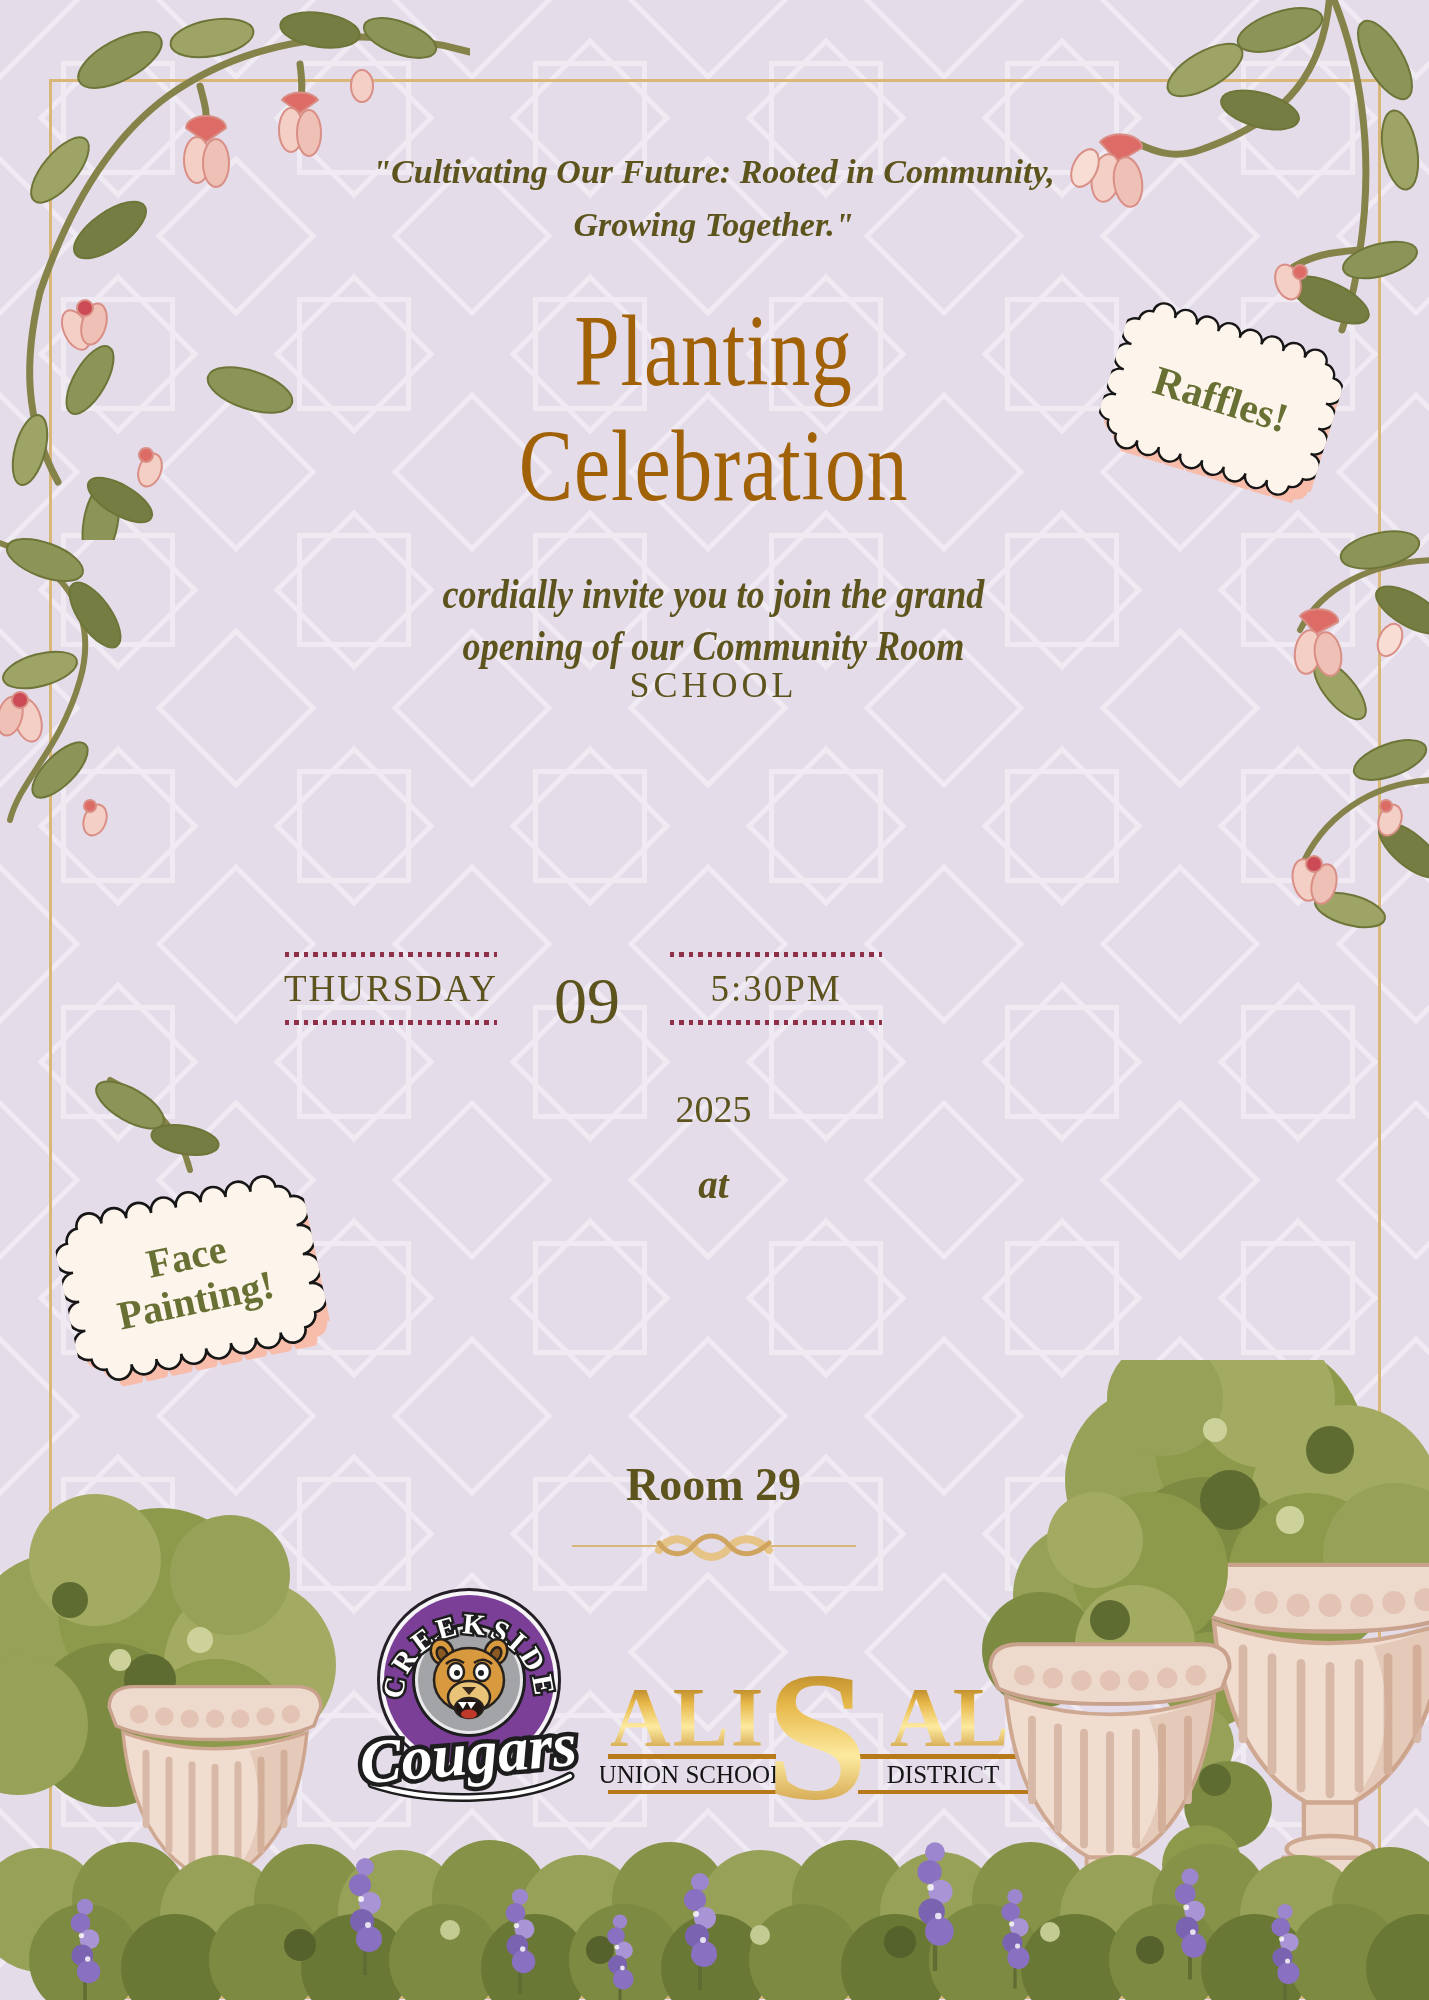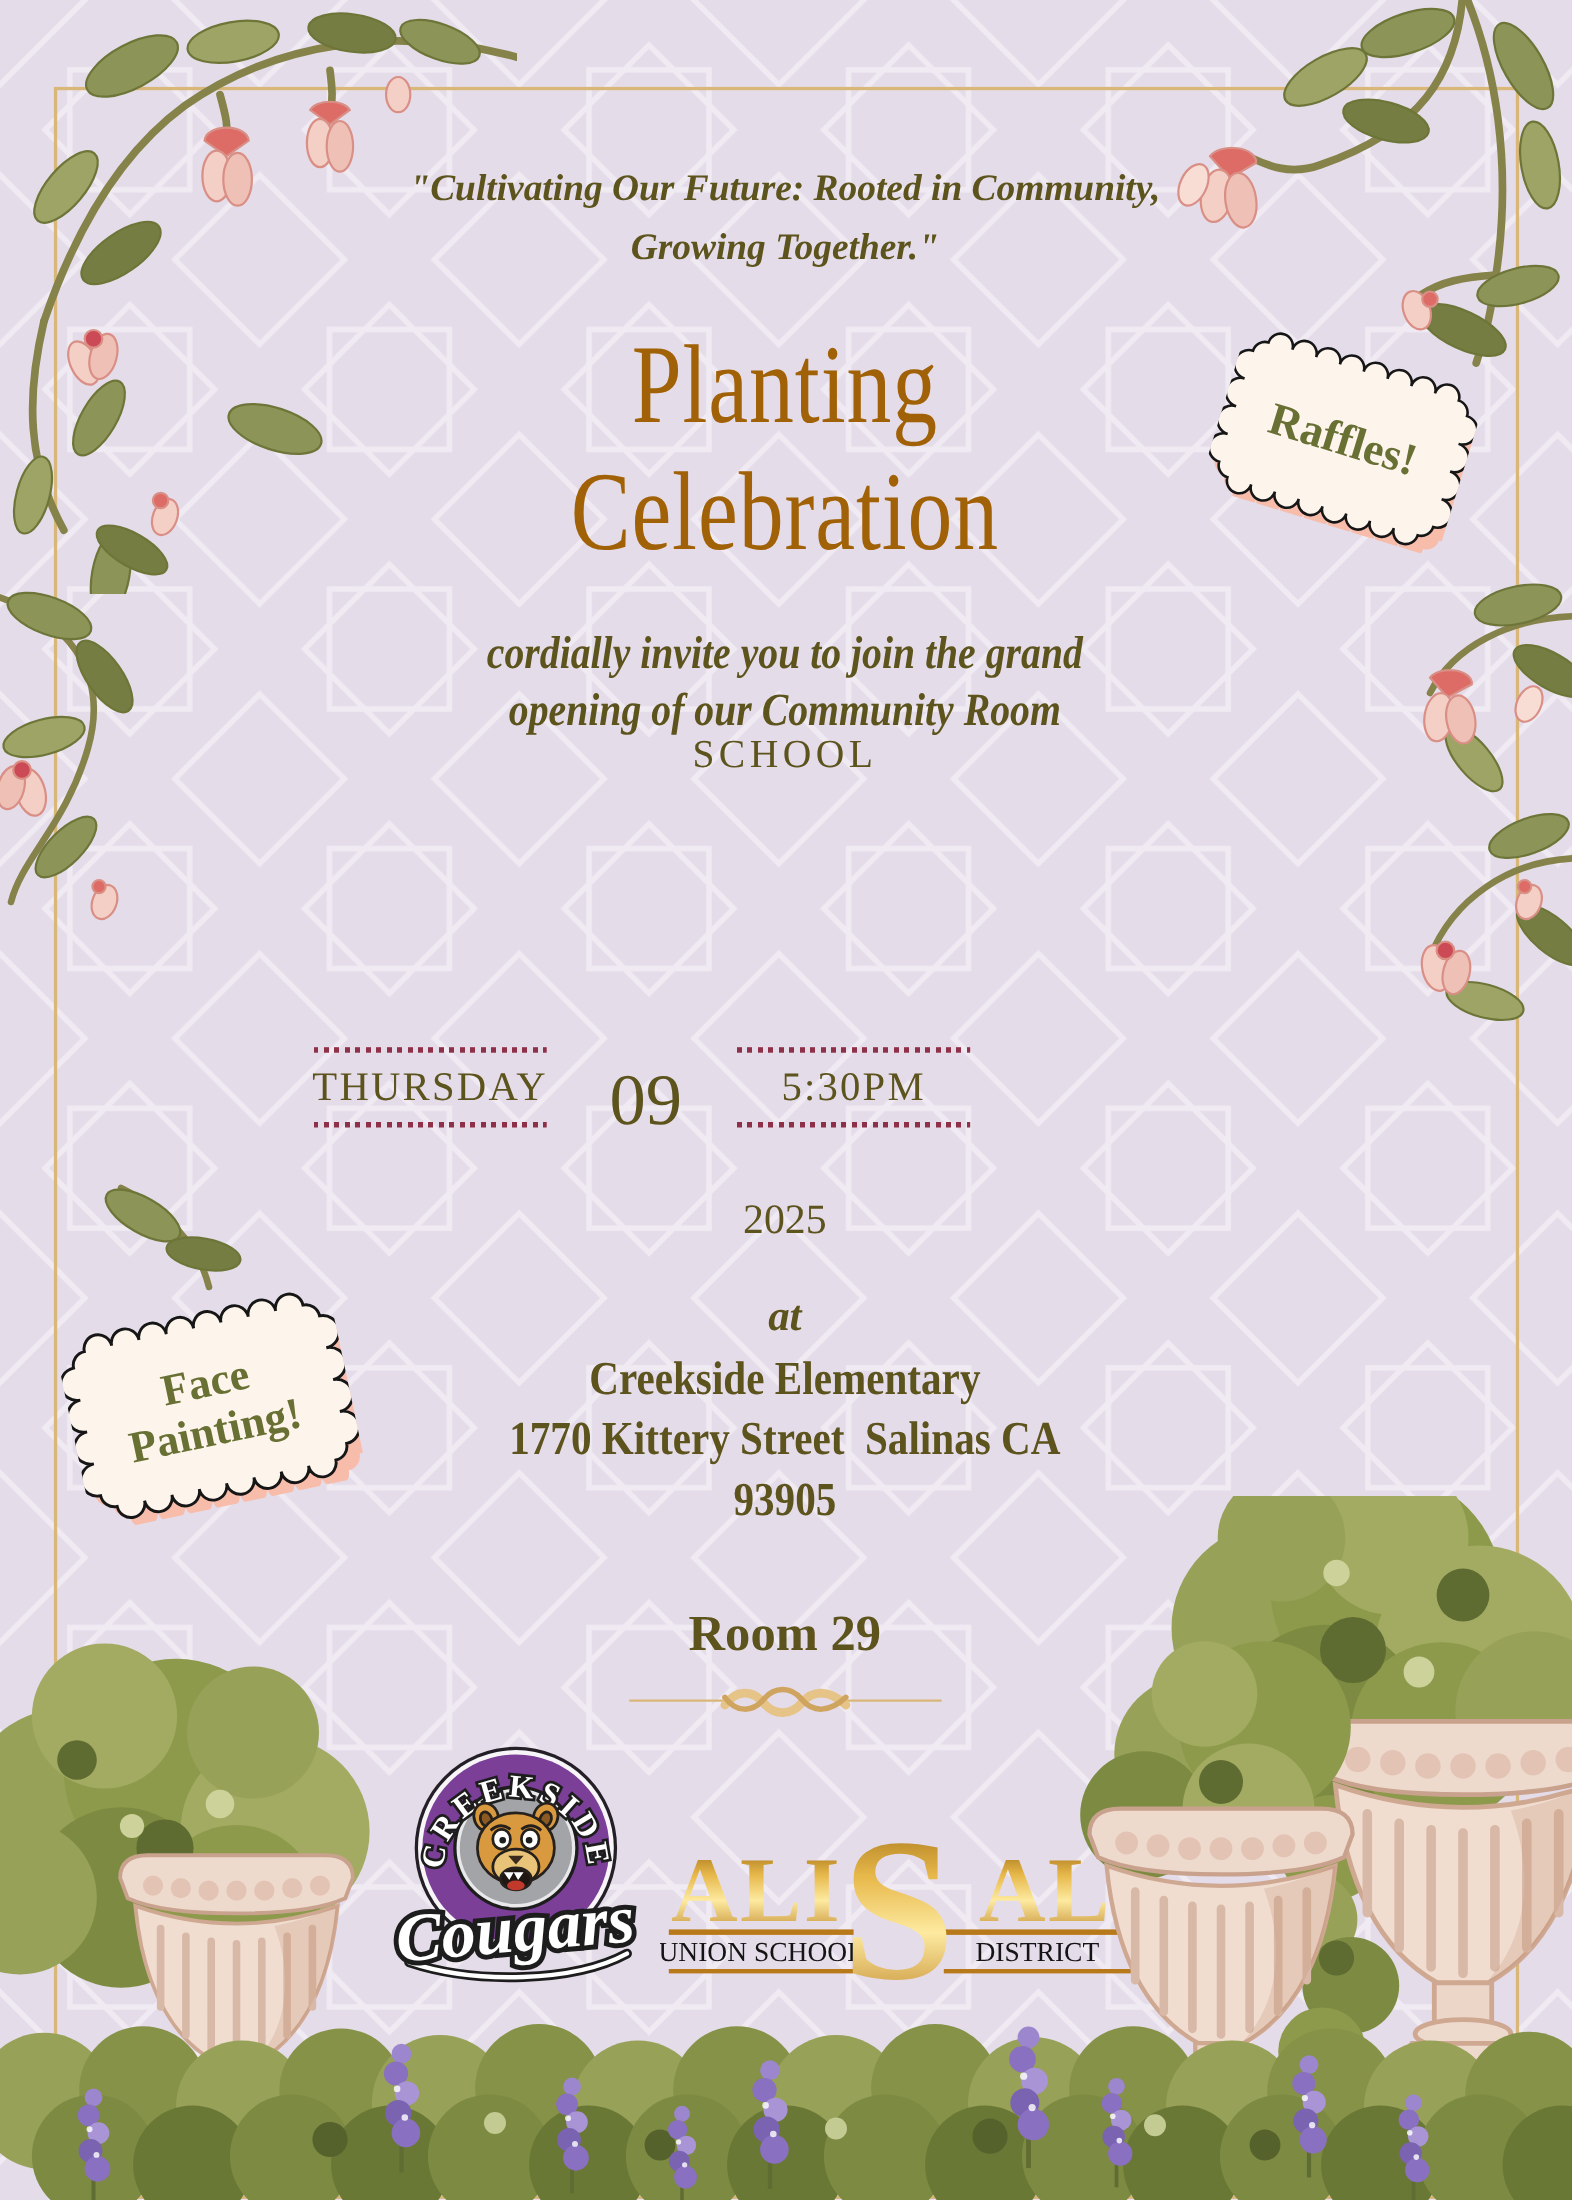--- a/index.html
+++ b/index.html
@@ -31,21 +31,21 @@
   .month { top:664px; font-size:36px; letter-spacing:4px; }
 
   .schedule { top:930px; left:49px; width:1062px; display:flex; justify-content:center; align-items:center; gap:46px; z-index:4; }
   .sch-col { text-align:center; }
   .dots { height:5px; width:212px; margin:9px auto;
           background-image:repeating-linear-gradient(to right,#8e3048 0 4.5px, transparent 4.5px 9.5px); }
   .weekday,.time { font-size:37px; letter-spacing:2px; padding:1px 6px; }
   .day { font-size:66px; transform:translateY(-8px); padding:0 4px;margin-top:41px; }
 
   .year { top:1087px; font-size:38px; }
-  .atword { top:1162px; font-size:39px; font-style:italic; font-weight:bold;margin-top:12px; }
+  .atword { top:1162px; font-size:39px; font-style:italic; font-weight:bold; }
   .venue { top:1226px; font-size:43px; font-weight:bold; line-height:1.28; }
   .venue .tline { transform:scaleX(.87); transform-origin:50% 50%; }
   .room { top:1458px; font-size:46px; font-weight:bold; }
 
   
   .sticker { z-index:6; }
   #raffles-sticker { left:1108px; top:320px; width:226px; height:158px; transform:rotate(17deg); }
   #face-sticker   { left:64px;  top:1186px; width:254px; height:184px; transform:rotate(-12deg); }
 
   
@@ -221,25 +221,20 @@
     <div class="sch-col">
       <div class="dots"></div>
       <div class="time">5:30PM</div>
       <div class="dots"></div>
     </div>
   </div>
 
   <div class="abs textcol year">2025</div>
   <div class="abs textcol atword">at</div>
 
-  <div class="abs textcol venue">
-    <div class="tline">Creekside Elementary</div>
-    <div class="tline">1770 Kittery Street&nbsp; Salinas CA</div>
-    <div class="tline">93905</div>
-  </div>
 
   <div id="face-sticker" class="abs sticker">
     <svg width="254" height="184" viewBox="0 0 240 160">
       <path d="M24 12 a12 12 0 0 1 24 0 a12 12 0 0 1 24 0 a12 12 0 0 1 24 0 a12 12 0 0 1 24 0 a12 12 0 0 1 24 0 a12 12 0 0 1 24 0 a12 12 0 0 1 24 0 a12 12 0 0 1 24 0 a12 12 0 0 1 12 12 a14 14 0 0 1 0 28 a14 14 0 0 1 0 28 a14 14 0 0 1 0 28 a14 14 0 0 1 0 28 a12 12 0 0 1 -12 12 a12 12 0 0 1 -24 0 a12 12 0 0 1 -24 0 a12 12 0 0 1 -24 0 a12 12 0 0 1 -24 0 a12 12 0 0 1 -24 0 a12 12 0 0 1 -24 0 a12 12 0 0 1 -24 0 a12 12 0 0 1 -24 0 a12 12 0 0 1 -12 -12 a14 14 0 0 1 0 -28 a14 14 0 0 1 0 -28 a14 14 0 0 1 0 -28 a14 14 0 0 1 0 -28 a12 12 0 0 1 12 -12 Z" transform="translate(9,11)" fill="#f7bcaa"></path>
       <path d="M24 12 a12 12 0 0 1 24 0 a12 12 0 0 1 24 0 a12 12 0 0 1 24 0 a12 12 0 0 1 24 0 a12 12 0 0 1 24 0 a12 12 0 0 1 24 0 a12 12 0 0 1 24 0 a12 12 0 0 1 24 0 a12 12 0 0 1 12 12 a14 14 0 0 1 0 28 a14 14 0 0 1 0 28 a14 14 0 0 1 0 28 a14 14 0 0 1 0 28 a12 12 0 0 1 -12 12 a12 12 0 0 1 -24 0 a12 12 0 0 1 -24 0 a12 12 0 0 1 -24 0 a12 12 0 0 1 -24 0 a12 12 0 0 1 -24 0 a12 12 0 0 1 -24 0 a12 12 0 0 1 -24 0 a12 12 0 0 1 -24 0 a12 12 0 0 1 -12 -12 a14 14 0 0 1 0 -28 a14 14 0 0 1 0 -28 a14 14 0 0 1 0 -28 a14 14 0 0 1 0 -28 a12 12 0 0 1 12 -12 Z" fill="#fdf4ec" stroke="#161616" stroke-width="2.5"></path>
       <text x="120" y="72" text-anchor="middle" font-size="38" font-weight="bold" fill="#687034" font-family="Liberation Serif, serif">Face</text>
       <text x="120" y="114" text-anchor="middle" font-size="38" font-weight="bold" fill="#687034" font-family="Liberation Serif, serif">Painting!</text>
     </svg>
   </div>
 

